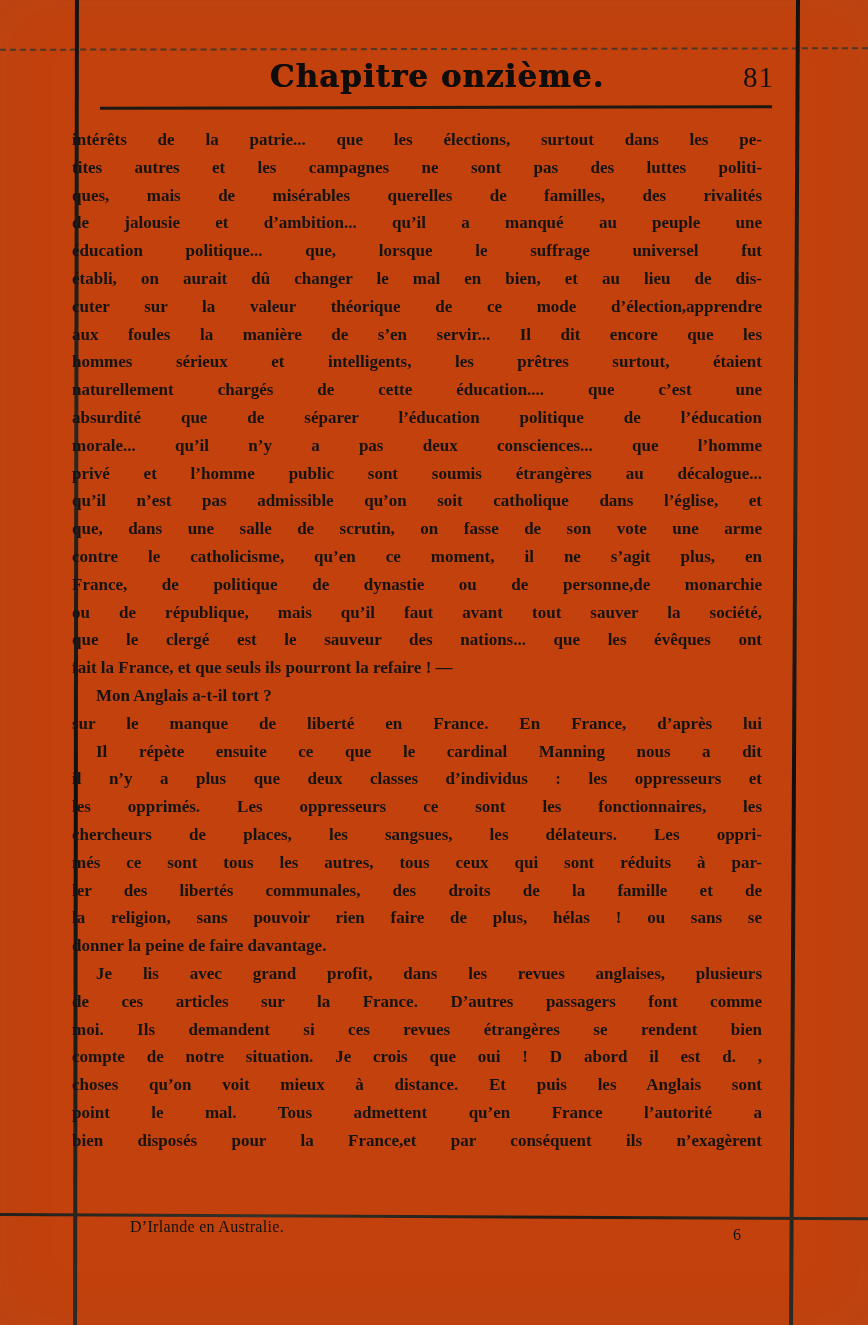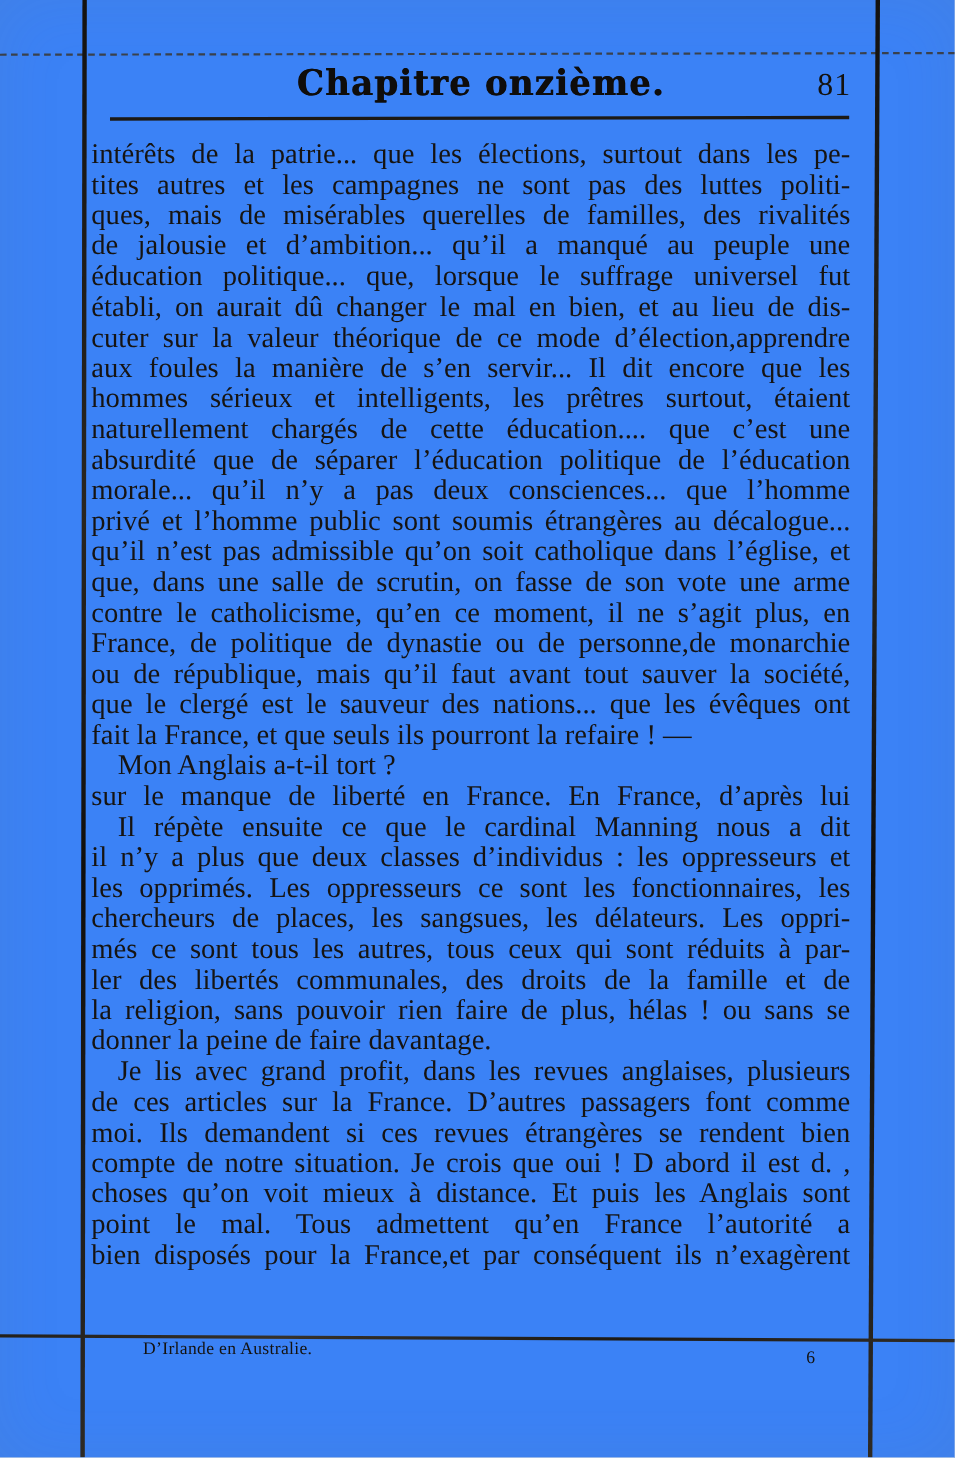--- a/index.html
+++ b/index.html
@@ -4,21 +4,21 @@
 <style>
   html, body {
     margin: 0;
     padding: 0;
     background: #e8e8e4;
   }
   .page {
     position: relative;
     width: 868px;
     height: 1325px;
-    background: #3b82f6;
+    background: #c2410c;
     overflow: hidden;
     font-family: "Liberation Serif", serif;
     color: #161412;
     box-shadow: inset 0 0 60px rgba(120,115,100,0.10);
   }
   
   .v-line {
     position: absolute;
     top: 0;
     width: 4px;
@@ -72,25 +72,26 @@
     left: 100px;
     top: 106px;
     width: 672px;
     height: 2.5px;
     background: #1c1915;
     transform: rotate(-0.12deg);
   }
   
   .body-text {
     position: absolute;
-    left: 83px;
+    left: 72px;
     top: 126px;
     width: 690px;
-    font-size: 26px;
+    font-size: 17px;
     line-height: 27.8px;
+    font-weight: bold;
   }
   .line {
     text-align: justify;
     text-align-last: justify;
     white-space: normal;
   }
   .line.no-justify { text-align-last: left; }
   .line.indent { text-indent: 24px; }
   
   .footer-rule {

